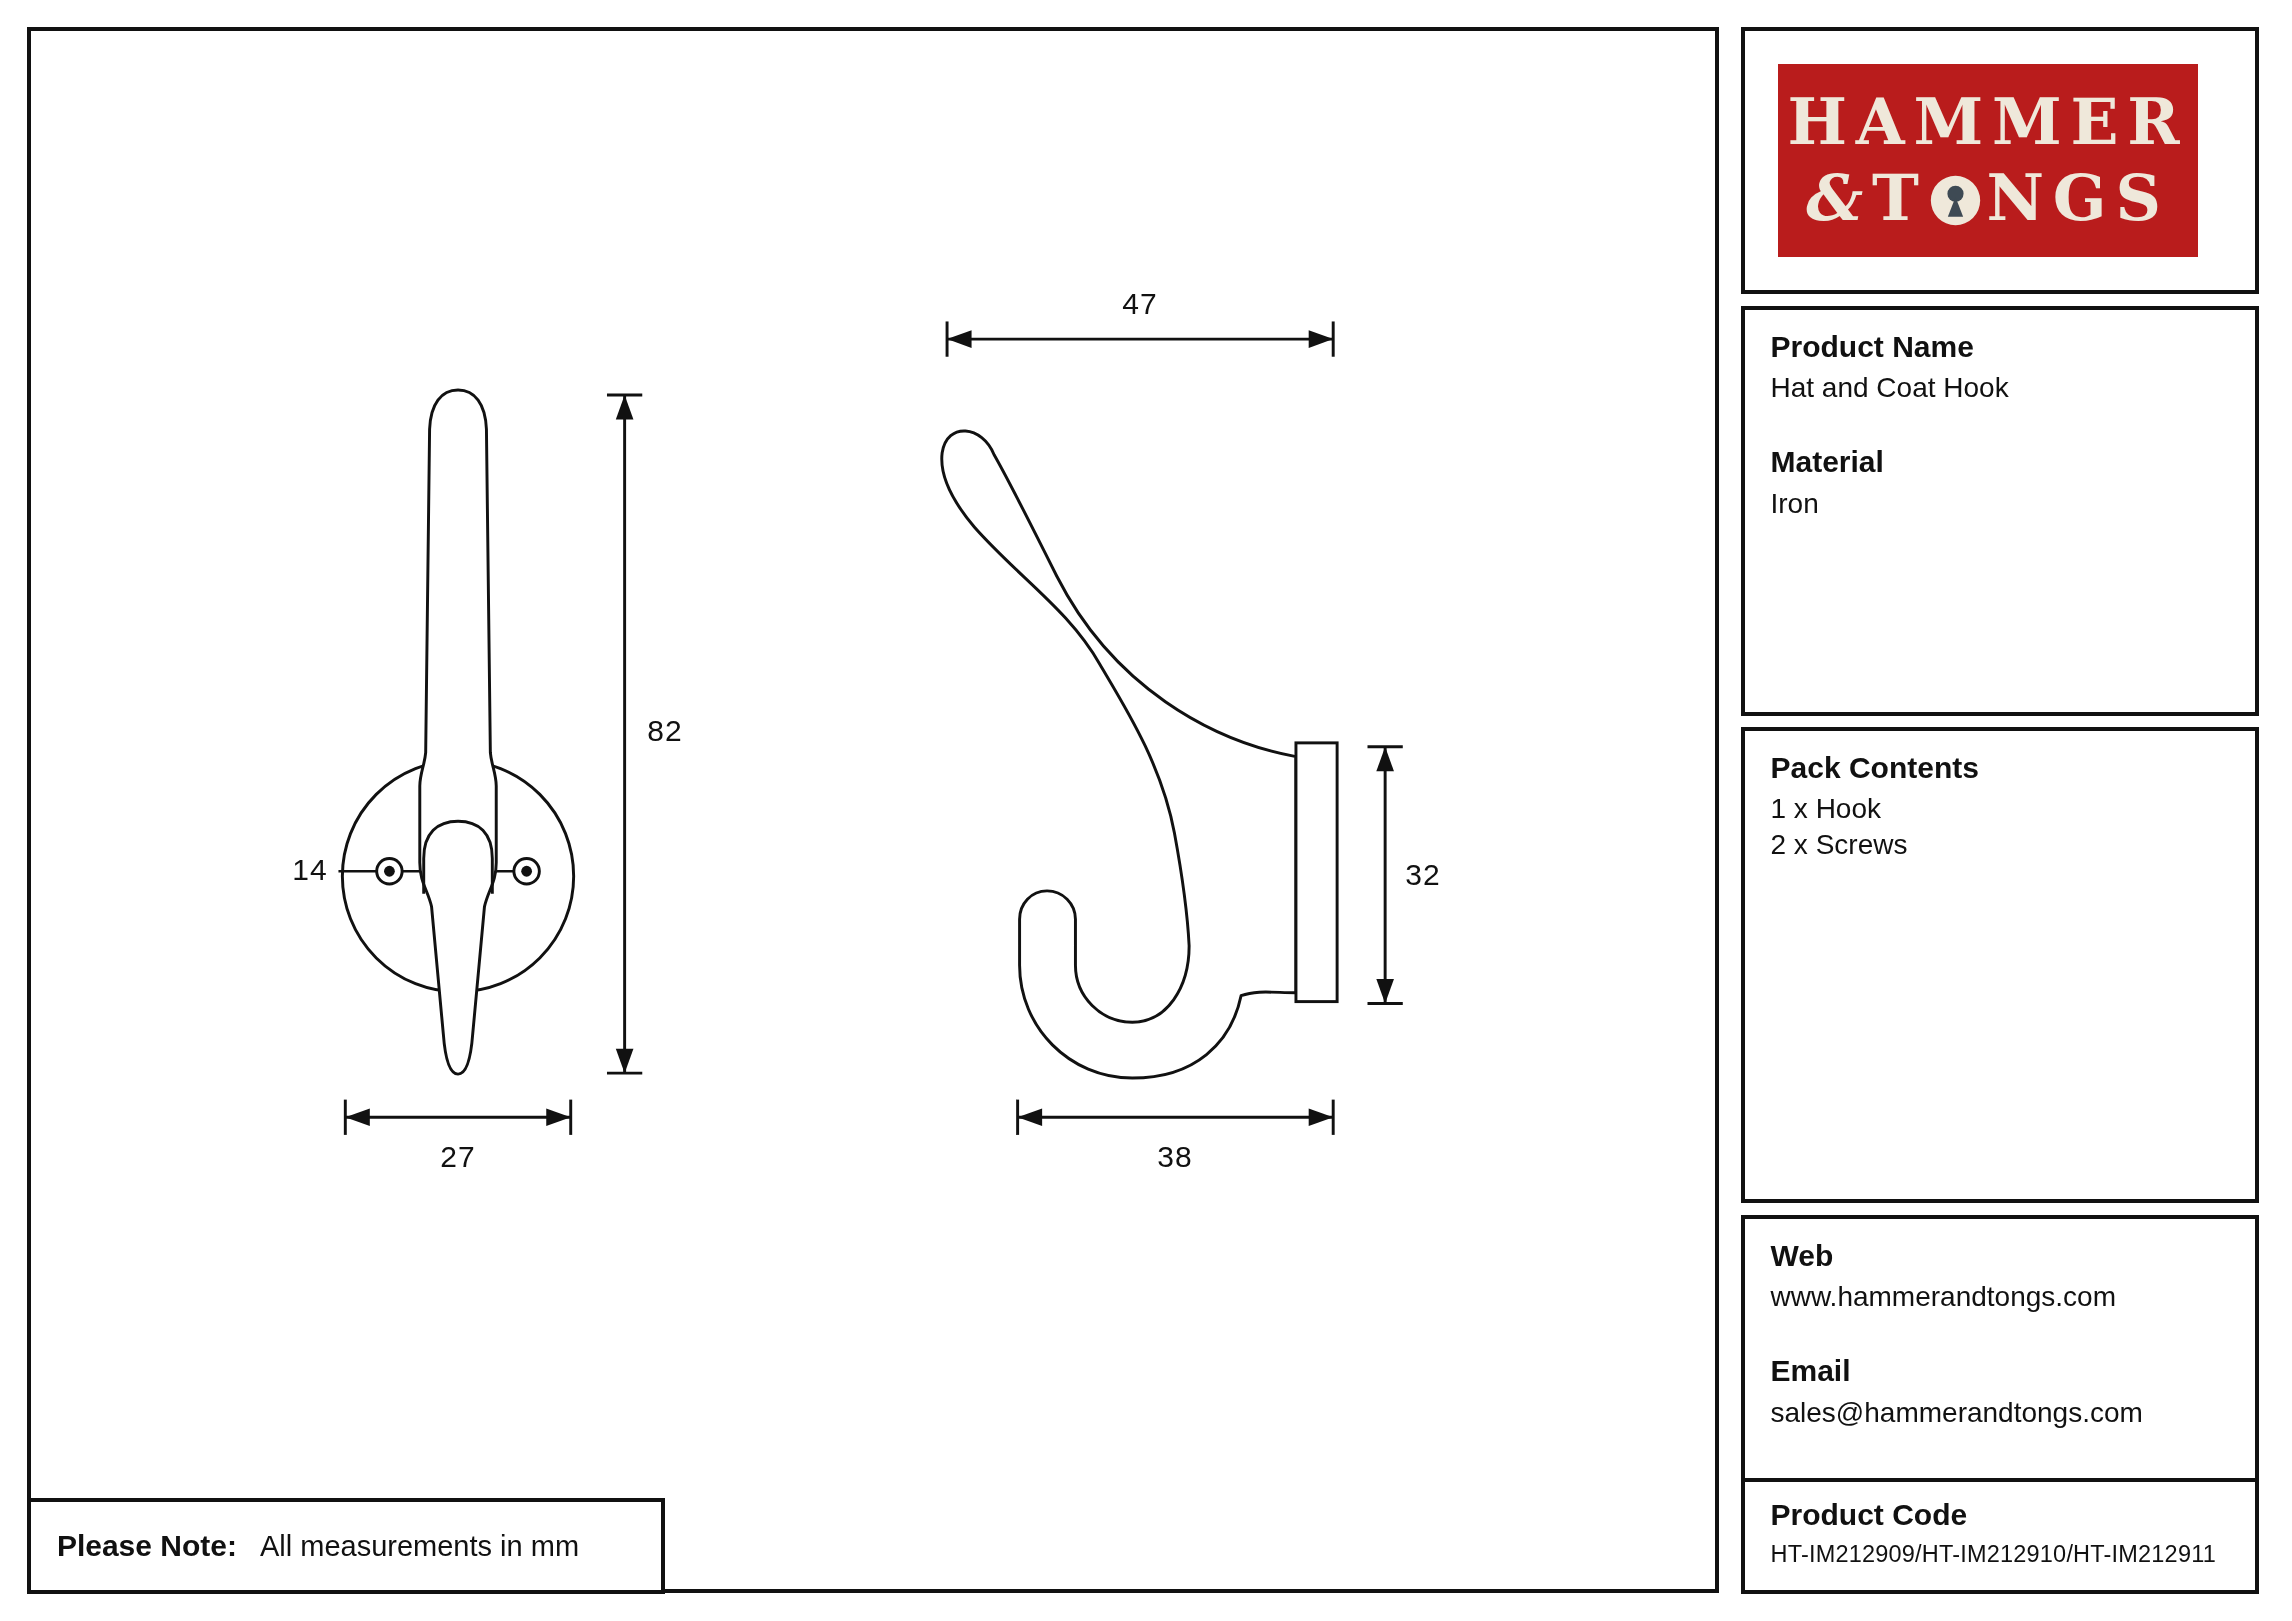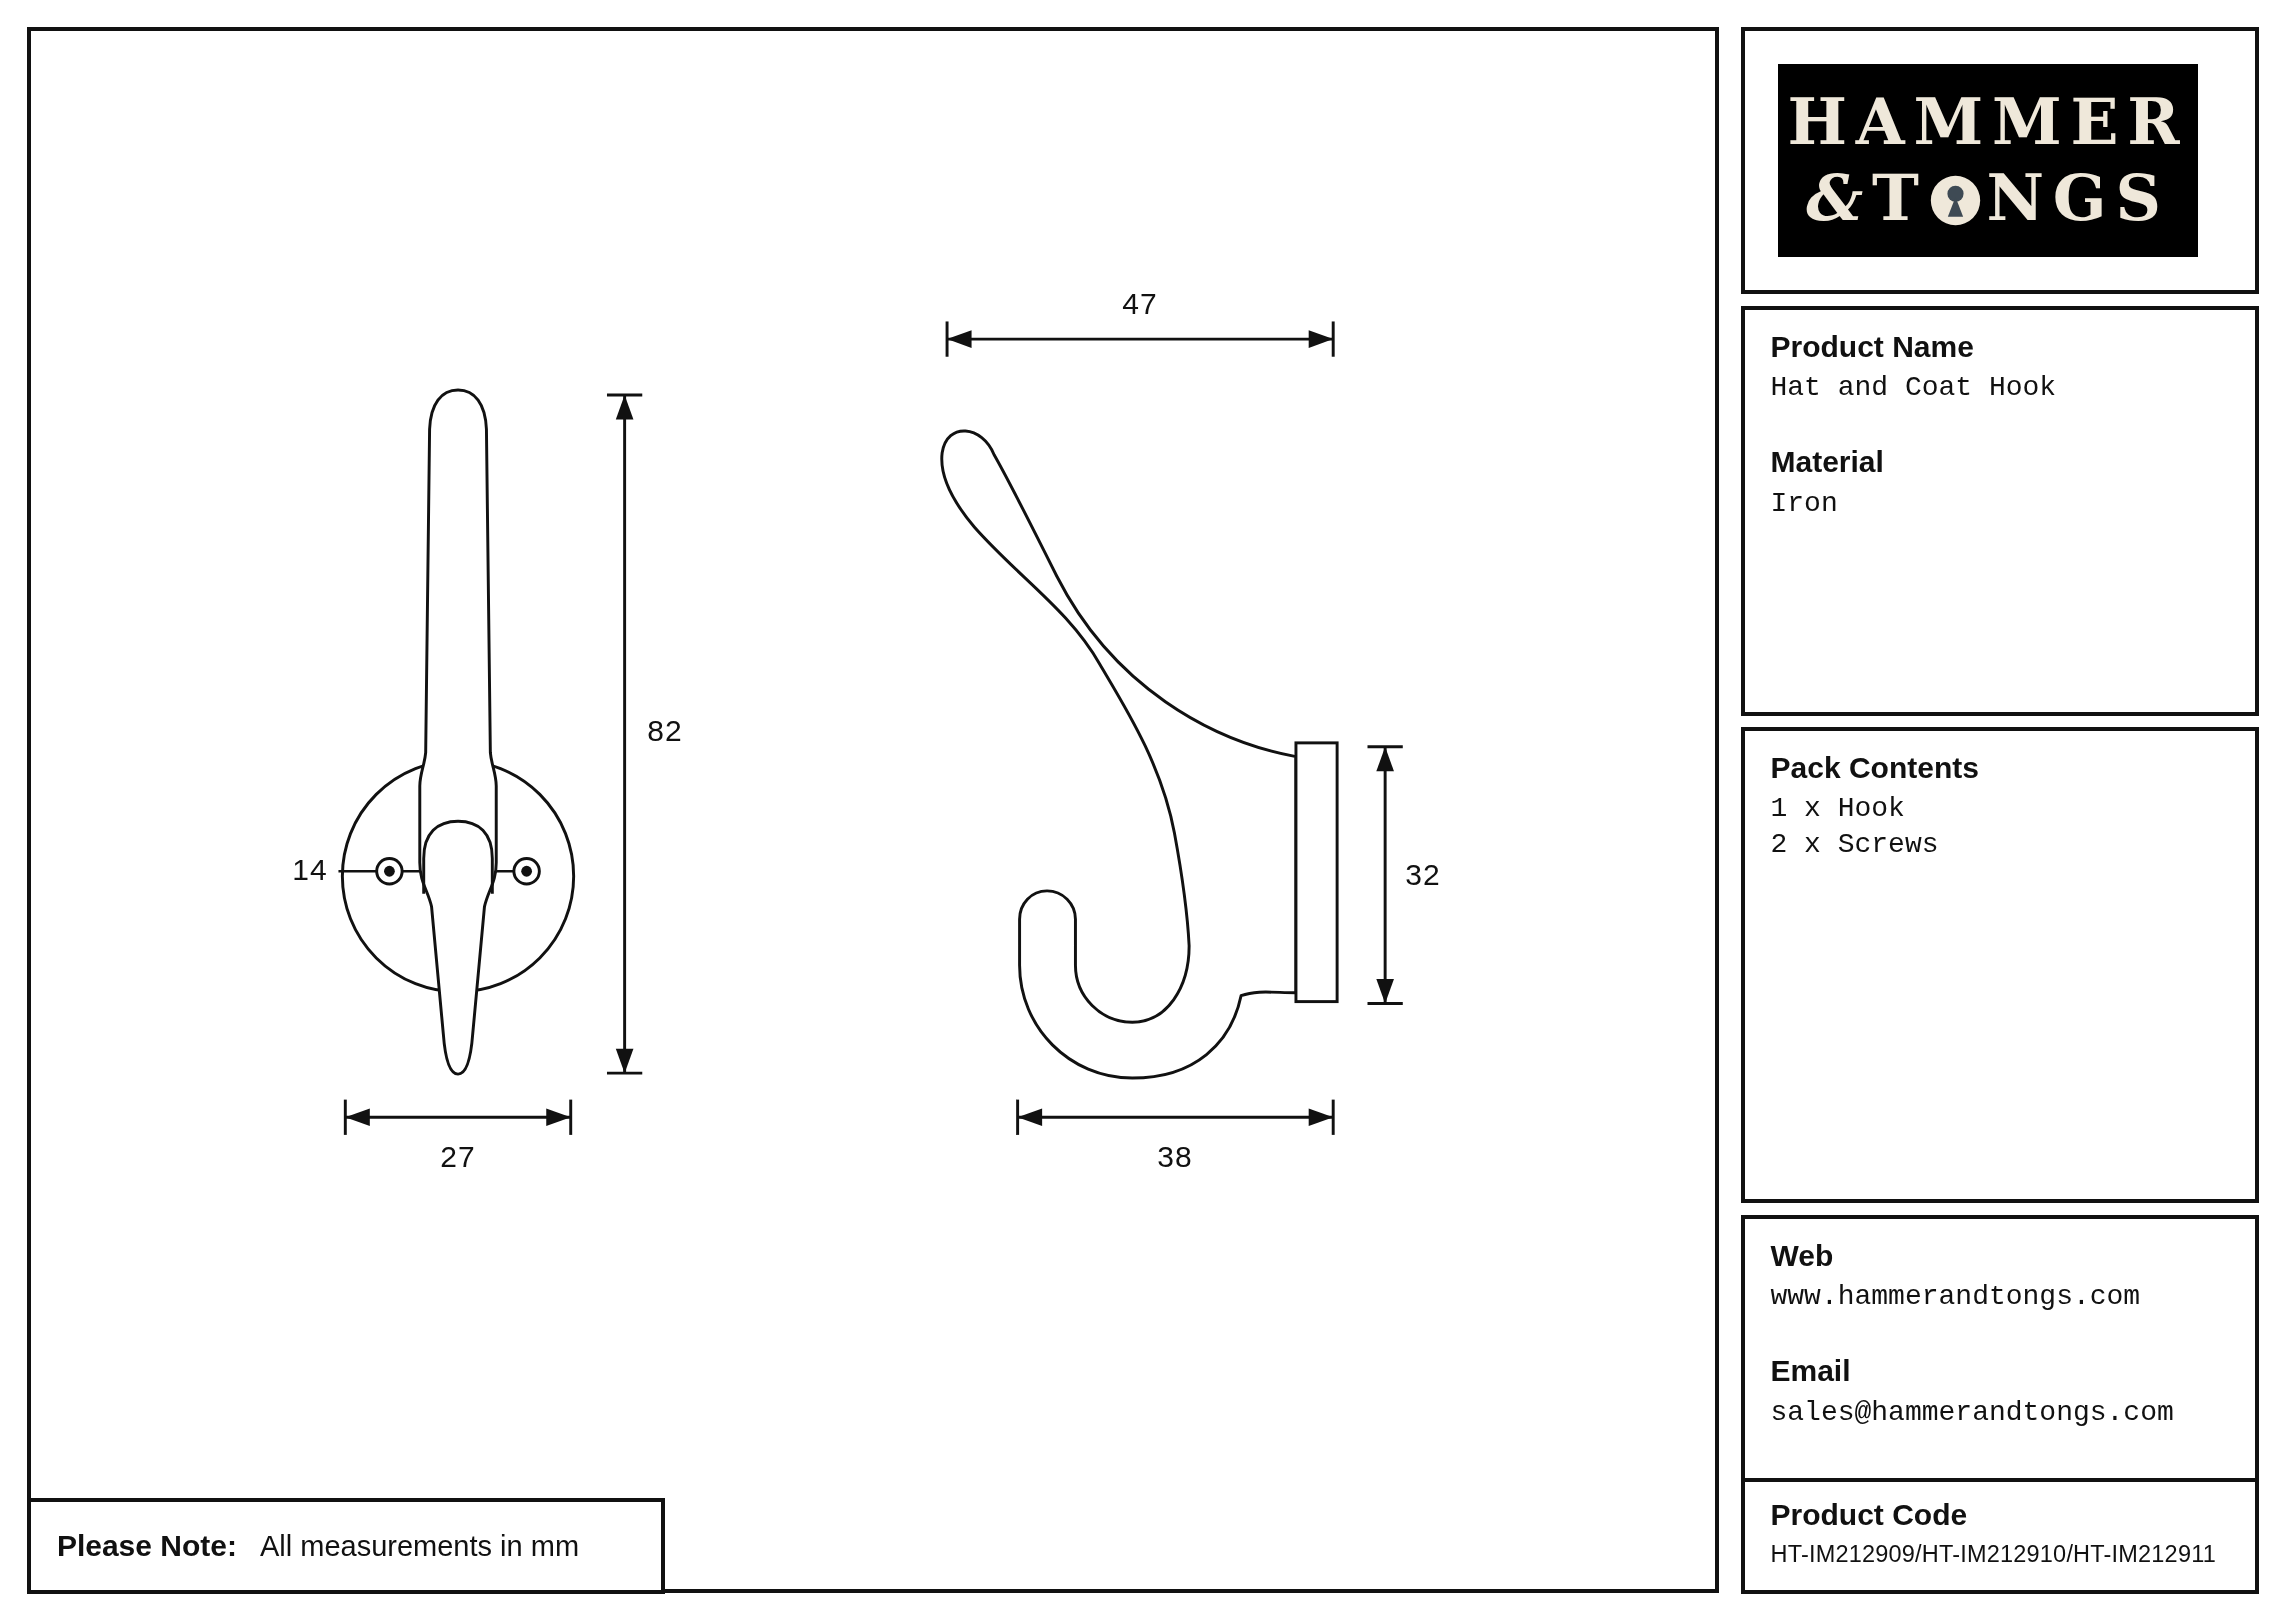--- a/index.html
+++ b/index.html
@@ -27,40 +27,40 @@
     padding:0 25.5px;
     z-index:3;
   }
   .note-label{font-weight:bold;font-size:30px;margin-right:23px;white-space:nowrap;}
   .note-text{font-size:29px;white-space:nowrap;}
   
   .sb{left:1741px;width:518px;padding:17.6px 25.5px;}
   .logo-box{top:27.4px;height:267px;padding:0;}
   .logo-panel{
     position:absolute;left:33px;top:33px;right:57px;bottom:33px;
-    background:#000000;
+    background:#b91c1c;
     display:flex;flex-direction:column;justify-content:center;align-items:center;
     gap:14px;
   }
   .logo-line{
     font-family:"DejaVu Serif", serif;
     font-weight:bold;
     color:#efe8da;
     font-size:63px;line-height:0.98;
     letter-spacing:8.8px;
     display:flex;align-items:center;
   }
   .logo-line .amp{font-style:italic;}
   .keyhole{width:51px;height:51px;margin:3.9px 5.9px 0 2px;display:block;}
   .product-box{top:306px;height:410px;}
   .pack-box{top:727px;height:476px;}
   .contact-box{top:1215px;height:299px;}
   .code-box{top:1478px;height:116px;padding-top:13.7px;}
   .h{font-weight:bold;font-size:30px;line-height:1.25;margin-bottom:4.9px;}
-  .v{font-size:28px;line-height:1.3;font-family:Liberation Mono, monospace;}
+  .v{font-size:28px;line-height:1.3;}
   .gap{height:37px;}
   .code-v{font-size:23.5px;line-height:1.3;white-space:nowrap;letter-spacing:0.2px;margin-top:6px;}
 </style>
 </head>
 <body>
 
 <div class="sheet">
 
   <div class="box main-box"></div>
 

